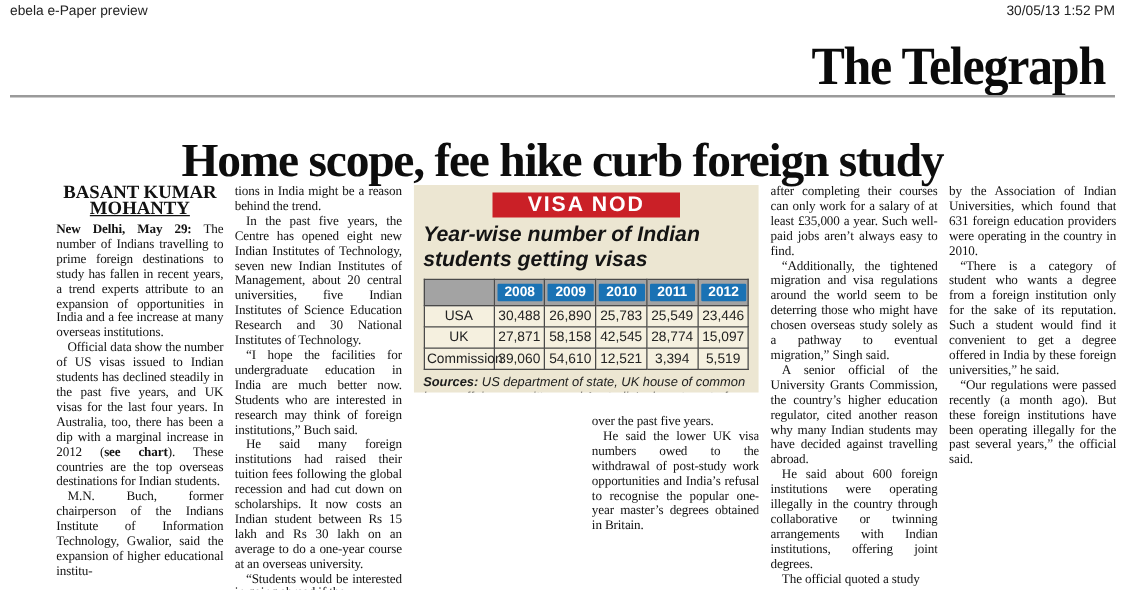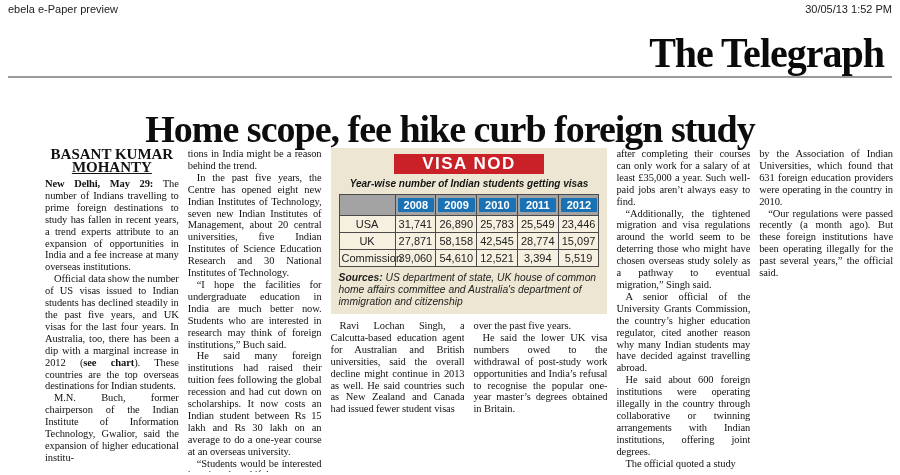--- a/index.html
+++ b/index.html
@@ -28,21 +28,21 @@
     position:absolute;top:82px;left:0;right:0;
     text-align:center;font-weight:bold;font-size:38px;
     letter-spacing:-1px;color:#0d0d0d;white-space:nowrap;
   }
   
   .article{
     position:absolute;top:148px;left:45px;right:7px;bottom:3px;
     display:flex;gap:9px;
   }
   .col{flex:1;overflow:hidden;text-align:justify;}
-  .mid{flex:2.07;display:flex;flex-direction:column;overflow:hidden;}
+  .mid{flex:2.07;display:flex;flex-direction:column;overflow:hidden;gap:12px;}
   .mid-cols{display:flex;gap:9px;flex:1;margin-top:6px;overflow:hidden;}
   .mid-cols .col{flex:1;}
   .article p{margin:0;font-size:10.5px;line-height:11.9px;letter-spacing:-0.1px;}
   .article p.ind{text-indent:9px;}
   .dateline{font-weight:bold;}
   .bld{font-weight:bold;}
   .byline{
     text-align:center;font-weight:bold;font-size:15px;line-height:12.5px;
     margin-bottom:5px;
   }
@@ -52,22 +52,22 @@
     height:166px;background:#ece6d2;box-sizing:border-box;
     padding:6px 8px 5px;font-family:"Liberation Sans", sans-serif;
     overflow:hidden;flex:0 0 auto;
   }
   .visa-title{
     width:150px;margin:0 auto;background:#ca2027;color:#ffffff;
     font-weight:bold;font-size:17px;line-height:20px;text-align:center;
     letter-spacing:1.5px;
   }
   .visa-sub{
-    text-align:center;font-style:italic;font-weight:bold;
-    font-size:10px;margin:4px 0 5px;color:#141414;
+    text-align:left;font-style:italic;font-weight:bold;
+    font-size:17px;margin:4px 0 5px;color:#141414;
   }
   table.visa{
     width:100%;border-collapse:collapse;background:#f5f0df;
     font-size:11px;color:#222;table-layout:fixed;
   }
   table.visa th,table.visa td{
     border:1px solid #4a4a4a;padding:2px 2px;text-align:center;
   }
   table.visa th{padding:3px 2px;background:#a3a3a3;}
   table.visa col.c-label{width:56px;}
@@ -96,21 +96,21 @@
 
 <div class="article">
 
   <div class="col">
     <div class="byline">
       <div>BASANT KUMAR</div>
       <div class="u">MOHANTY</div>
     </div>
     <p><span class="dateline">New Delhi, May 29:</span><span> The number of Indians travelling to prime foreign destinations to study has fallen in recent years, a trend experts attribute to an expansion of opportunities in India and a fee increase at many overseas institutions.</span></p>
     <p class="ind"><span>Official data show the number of US visas issued to Indian students has declined steadily in the past five years, and UK visas for the last four years. In Australia, too, there has been a dip with a marginal increase in 2012 (</span><span class="bld">see chart</span><span>). These countries are the top overseas destinations for Indian students.</span></p>
-    <p class="ind">M.N. Buch, former chairperson of the Indian Institute of Information Technology, Gwalior, said the expansion of higher educational institu-</p>
+    <p class="ind">M.N. Buch, former chairperson of the Indians Institute of Information Technology, Gwalior, said the expansion of higher educational institu-</p>
   </div>
 
   <div class="col">
     <p>tions in India might be a reason behind the trend.</p>
     <p class="ind">In the past five years, the Centre has opened eight new Indian Institutes of Technology, seven new Indian Institutes of Management, about 20 central universities, five Indian Institutes of Science Education Research and 30 National Institutes of Technology.</p>
     <p class="ind">“I hope the facilities for undergraduate education in India are much better now. Students who are interested in research may think of foreign institutions,” Buch said.</p>
     <p class="ind">He said many foreign institutions had raised their tuition fees following the global recession and had cut down on scholarships. It now costs an Indian student between Rs 15 lakh and Rs 30 lakh on an average to do a one-year course at an overseas university.</p>
     <p class="ind">“Students would be interested in going abroad if they</p>
   </div>
 
@@ -133,21 +133,21 @@
             <th><span class="year">2008</span></th>
             <th><span class="year">2009</span></th>
             <th><span class="year">2010</span></th>
             <th><span class="year">2011</span></th>
             <th><span class="year">2012</span></th>
           </tr>
         </thead>
         <tbody>
           <tr>
             <td class="rowlabel">USA</td>
-            <td>31,741</td>
+            <td>30,488</td>
             <td>26,890</td>
             <td>25,783</td>
             <td>25,549</td>
             <td>23,446</td>
           </tr>
           <tr>
             <td class="rowlabel">UK</td>
             <td>27,871</td>
             <td>58,158</td>
             <td>42,545</td>
@@ -162,36 +162,36 @@
             <td>3,394</td>
             <td>5,519</td>
           </tr>
         </tbody>
       </table>
       <div class="visa-sources"><span class="lbl">Sources:</span><span> US department of state, UK house of common home affairs committee and Australia's department of immigration and citizenship</span></div>
     </div>
     <div class="mid-cols">
 
       <div class="col">
-        <p class="ind">Ravi Lochan Singh, a Calcutta-based education agent for Australian and British universities, said the overall decline might continue in 2013 as well. He said countries such as New Zealand and Canada had issued fewer student visas</p>
       </div>
 
       <div class="col">
         <p>over the past five years.</p>
         <p class="ind">He said the lower UK visa numbers owed to the withdrawal of post-study work opportunities and India’s refusal to recognise the popular one-year master’s degrees obtained in Britain.</p>
       </div>
     </div>
   </div>
 
   <div class="col">
     <p>after completing their courses can only work for a salary of at least £35,000 a year. Such well-paid jobs aren’t always easy to find.</p>
     <p class="ind">“Additionally, the tightened migration and visa regulations around the world seem to be deterring those who might have chosen overseas study solely as a pathway to eventual migration,” Singh said.</p>
     <p class="ind">A senior official of the University Grants Commission, the country’s higher education regulator, cited another reason why many Indian students may have decided against travelling abroad.</p>
     <p class="ind">He said about 600 foreign institutions were operating illegally in the country through collaborative or twinning arrangements with Indian institutions, offering joint degrees.</p>
     <p class="ind">The official quoted a study</p>
   </div>
 
   <div class="col">
     <p>by the Association of Indian Universities, which found that 631 foreign education providers were operating in the country in 2010.</p>
+    <p class="ind">“There is a category of student who wants a degree from a foreign institution only for the sake of its reputation. Such a student would find it convenient to get a degree offered in India by these foreign universities,” he said.</p>
     <p class="ind">“Our regulations were passed recently (a month ago). But these foreign institutions have been operating illegally for the past several years,” the official said.</p>
   </div>
 
 </div>
 
 </body></html>

